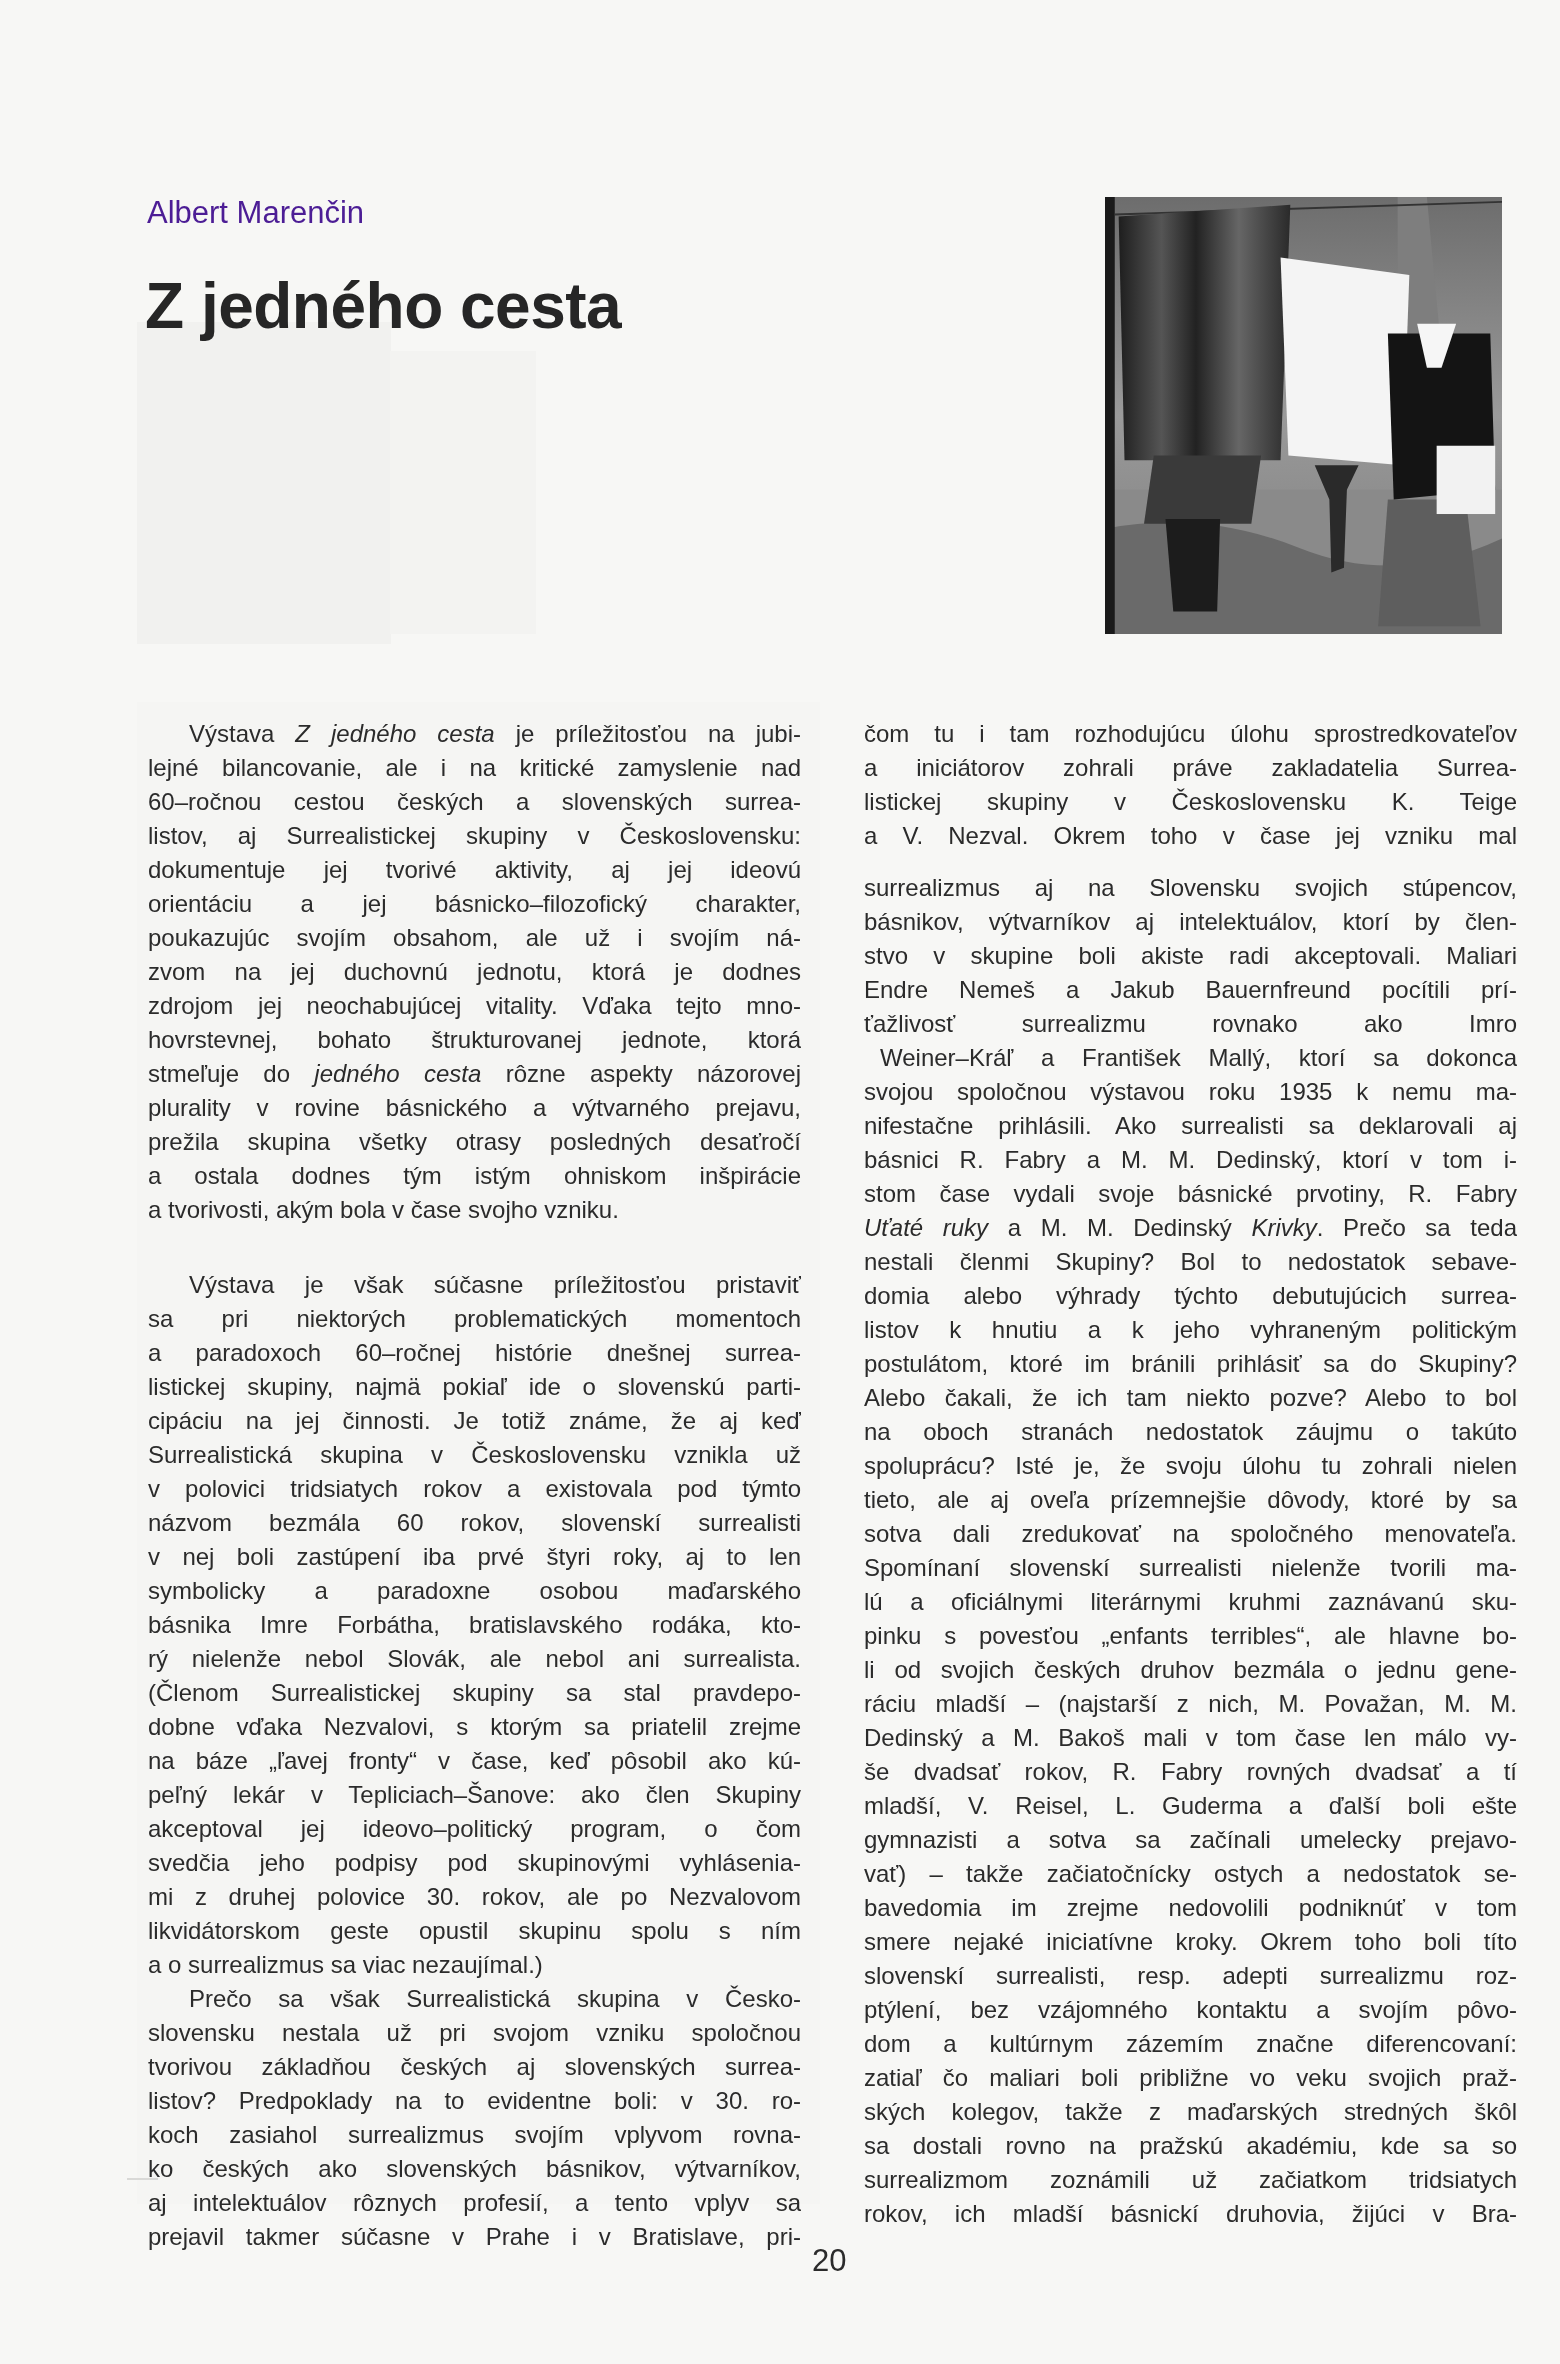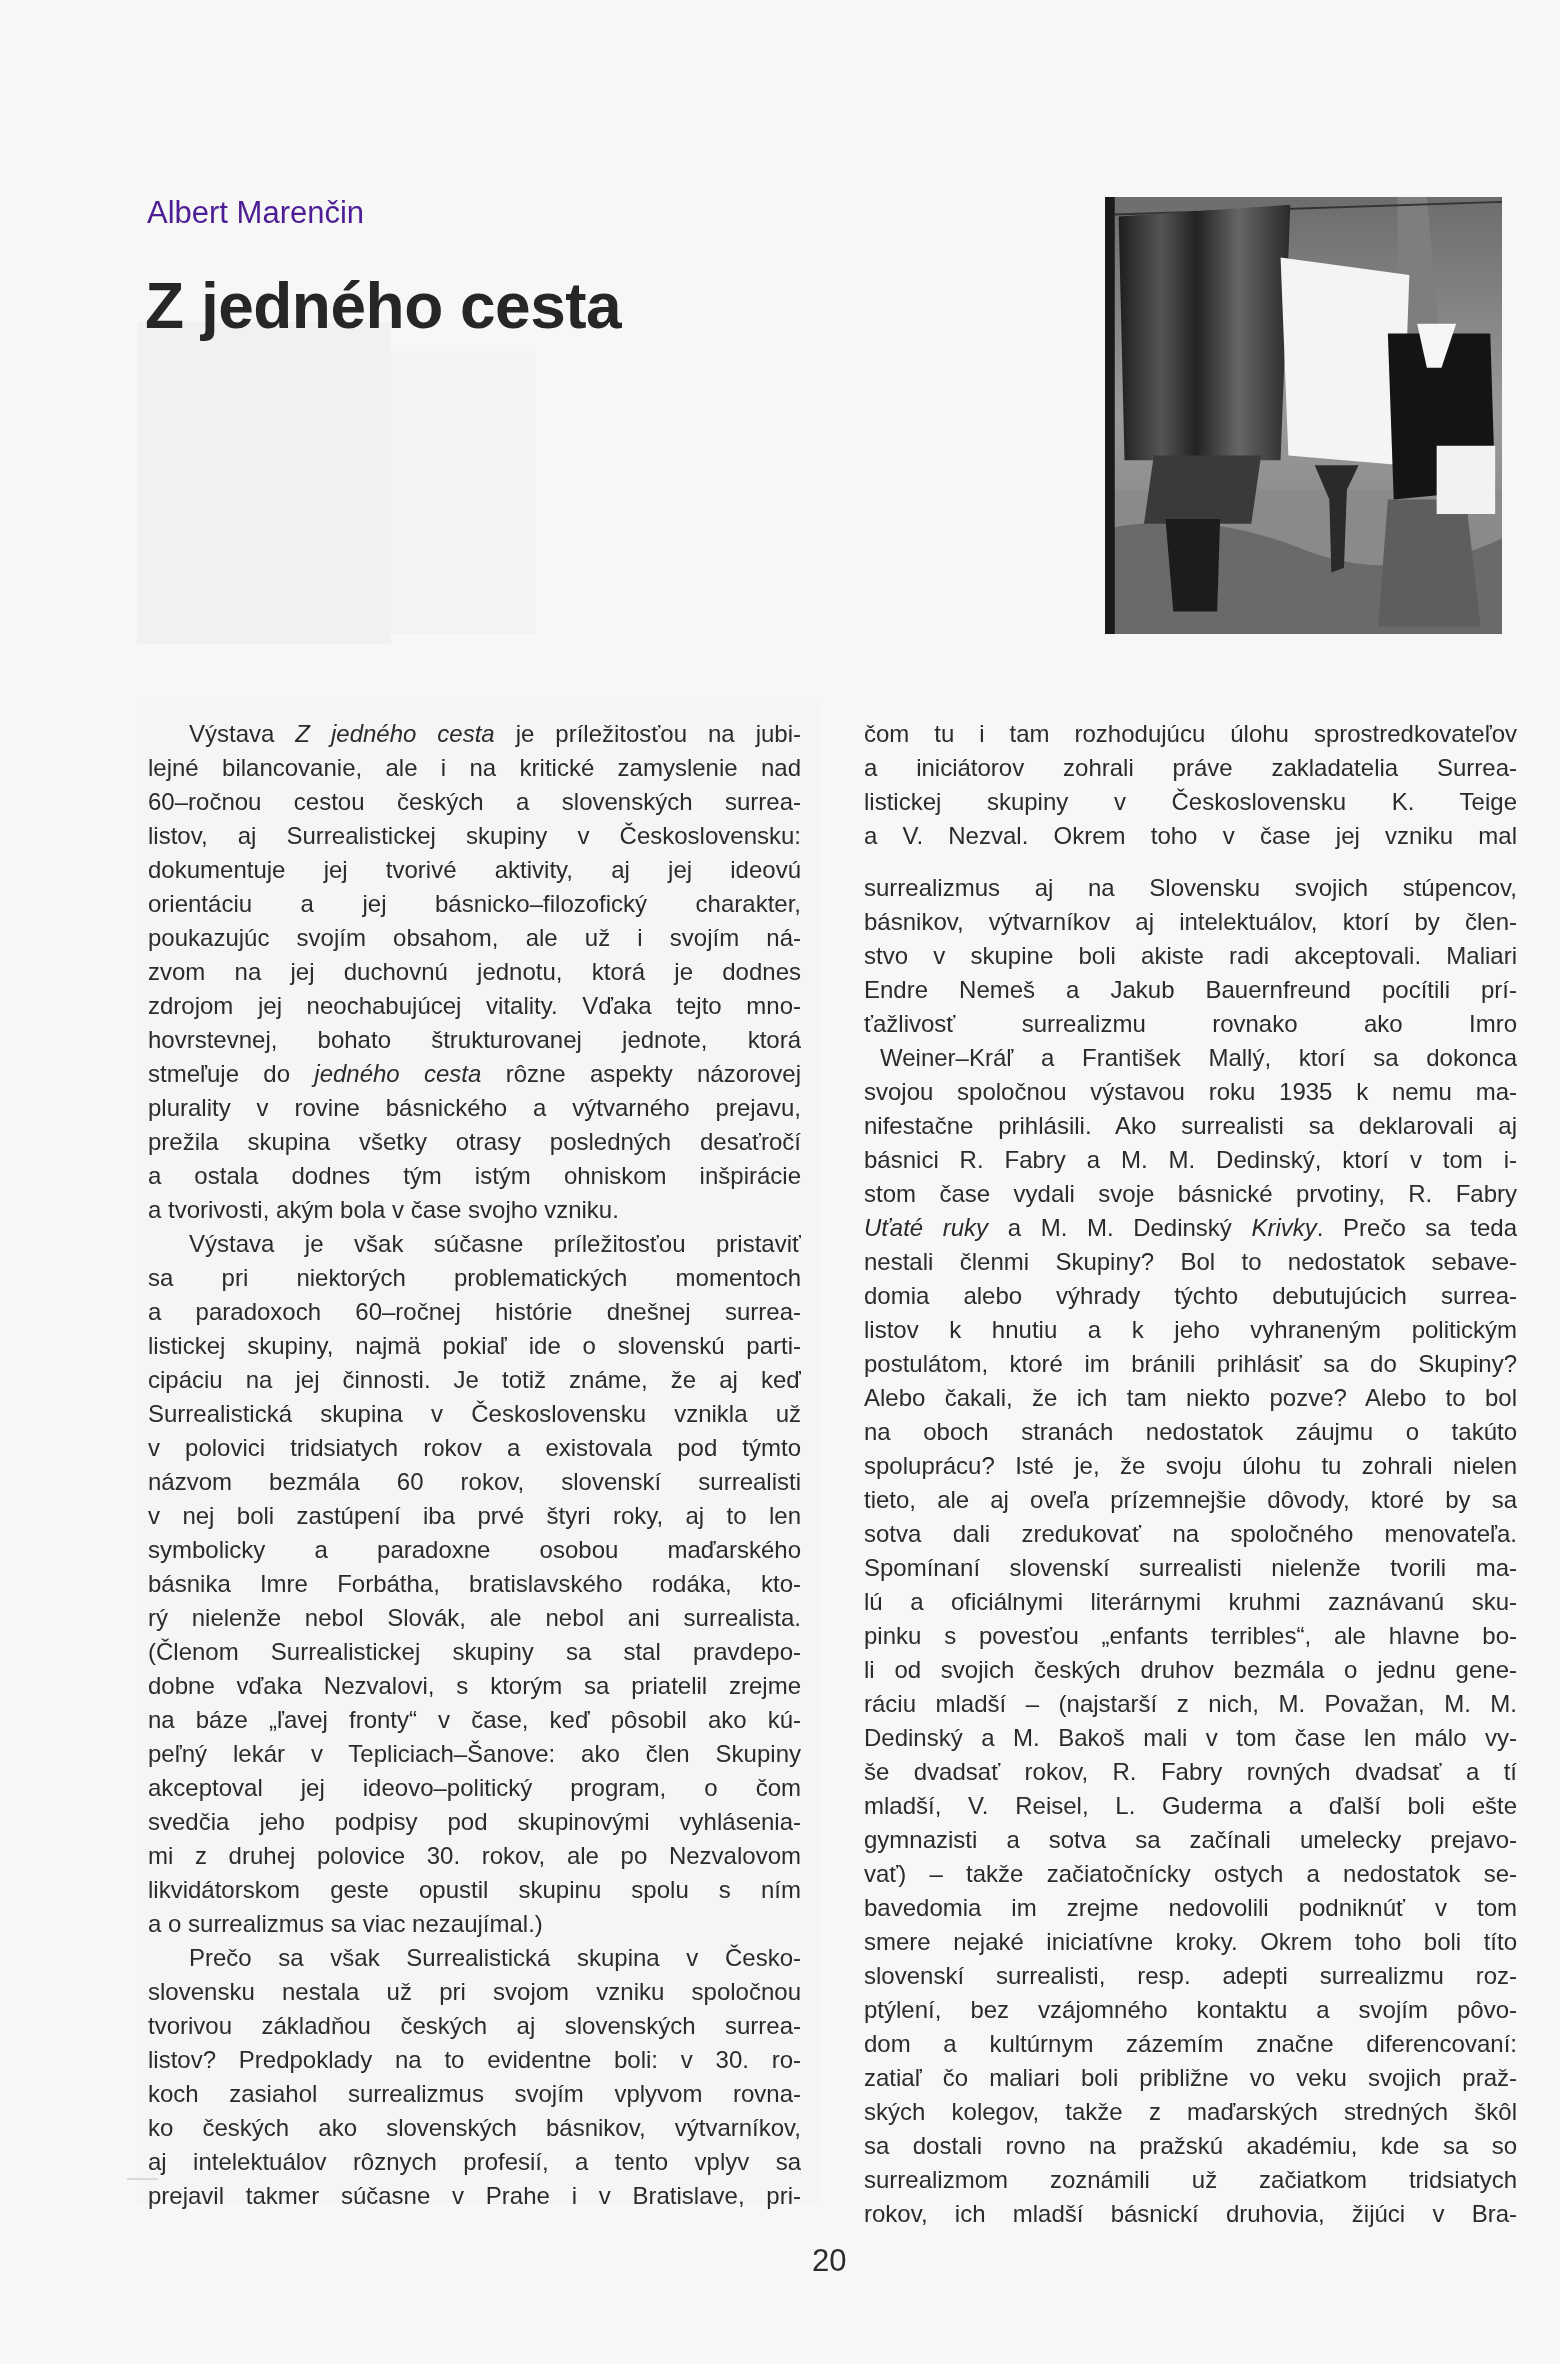--- a/index.html
+++ b/index.html
@@ -155,21 +155,21 @@
     <span class="line" style="white-space: normal; overflow: hidden;"><span>orientáciu a jej básnicko–filozofický charakter,</span></span>
     <span class="line" style="white-space: normal; overflow: hidden;"><span>poukazujúc svojím obsahom, ale už i svojím ná-</span></span>
     <span class="line" style="white-space: normal; overflow: hidden;"><span>zvom na jej duchovnú jednotu, ktorá je dodnes</span></span>
     <span class="line" style="white-space: normal; overflow: hidden;"><span>zdrojom jej neochabujúcej vitality. Vďaka tejto mno-</span></span>
     <span class="line" style="white-space: normal; overflow: hidden;"><span>hovrstevnej, bohato štrukturovanej jednote, ktorá</span></span>
     <span class="line" style="white-space: normal; overflow: hidden;"><span>stmeľuje do </span><span class="it">jedného cesta</span><span> rôzne aspekty názorovej</span></span>
     <span class="line" style="white-space: normal; overflow: hidden;"><span>plurality v rovine básnického a výtvarného prejavu,</span></span>
     <span class="line" style="white-space: normal; overflow: hidden;"><span>prežila skupina všetky otrasy posledných desaťročí</span></span>
     <span class="line" style="white-space: normal; overflow: hidden;"><span>a ostala dodnes tým istým ohniskom inšpirácie</span></span>
     <span class="line last"><span>a tvorivosti, akým bola v čase svojho vzniku.</span></span>
-    <span class="line indent" style="white-space: normal; overflow: hidden;"><span>Výstava je však súčasne príležitosťou pristaviť</span></span>
+    <span class="line indent" style="white-space: normal; overflow: hidden; margin-top: 41px;"><span>Výstava je však súčasne príležitosťou pristaviť</span></span>
     <span class="line" style="white-space: normal; overflow: hidden;"><span>sa pri niektorých problematických momentoch</span></span>
     <span class="line" style="white-space: normal; overflow: hidden;"><span>a paradoxoch 60–ročnej histórie dnešnej surrea-</span></span>
     <span class="line" style="white-space: normal; overflow: hidden;"><span>listickej skupiny, najmä pokiaľ ide o slovenskú parti-</span></span>
     <span class="line" style="white-space: normal; overflow: hidden;"><span>cipáciu na jej činnosti. Je totiž známe, že aj keď</span></span>
     <span class="line" style="white-space: normal; overflow: hidden;"><span>Surrealistická skupina v Československu vznikla už</span></span>
     <span class="line" style="white-space: normal; overflow: hidden;"><span>v polovici tridsiatych rokov a existovala pod týmto</span></span>
     <span class="line" style="white-space: normal; overflow: hidden;"><span>názvom bezmála 60 rokov, slovenskí surrealisti</span></span>
     <span class="line" style="white-space: normal; overflow: hidden;"><span>v nej boli zastúpení iba prvé štyri roky, aj to len</span></span>
     <span class="line" style="white-space: normal; overflow: hidden;"><span>symbolicky a paradoxne osobou maďarského</span></span>
     <span class="line" style="white-space: normal; overflow: hidden;"><span>básnika Imre Forbátha, bratislavského rodáka, kto-</span></span>

